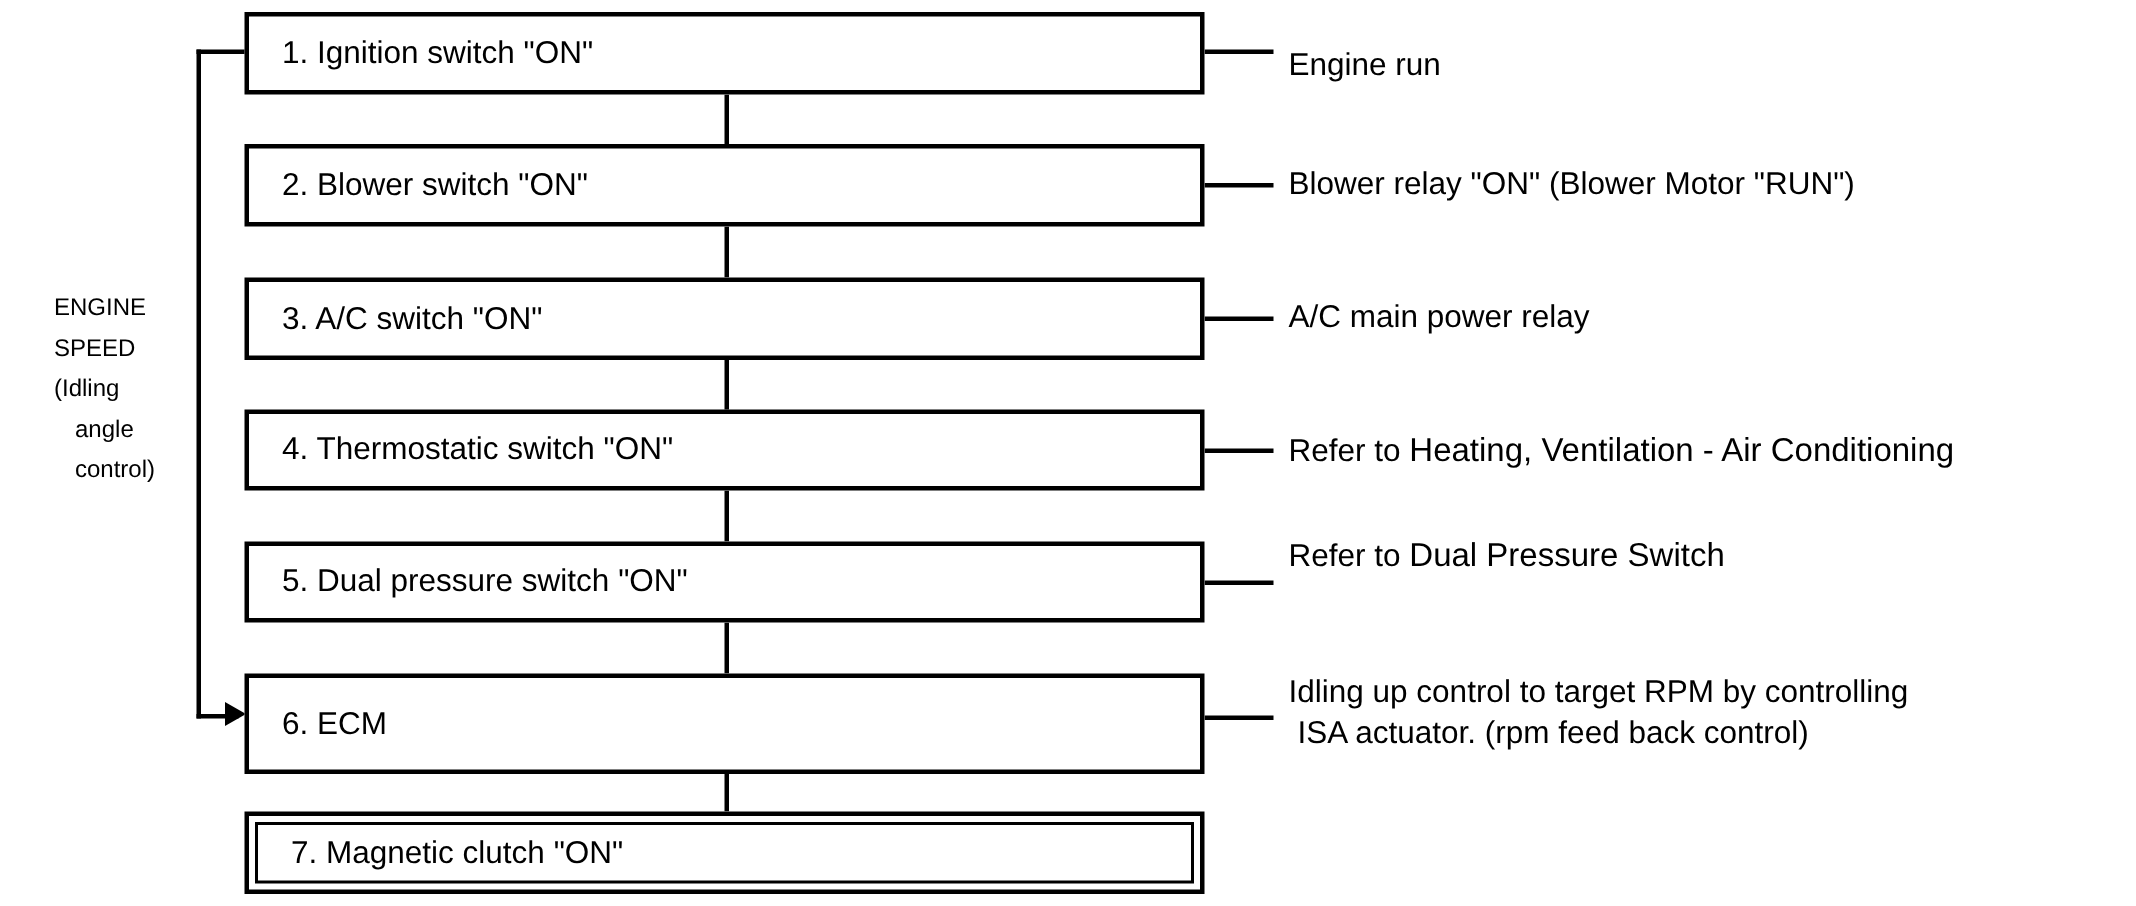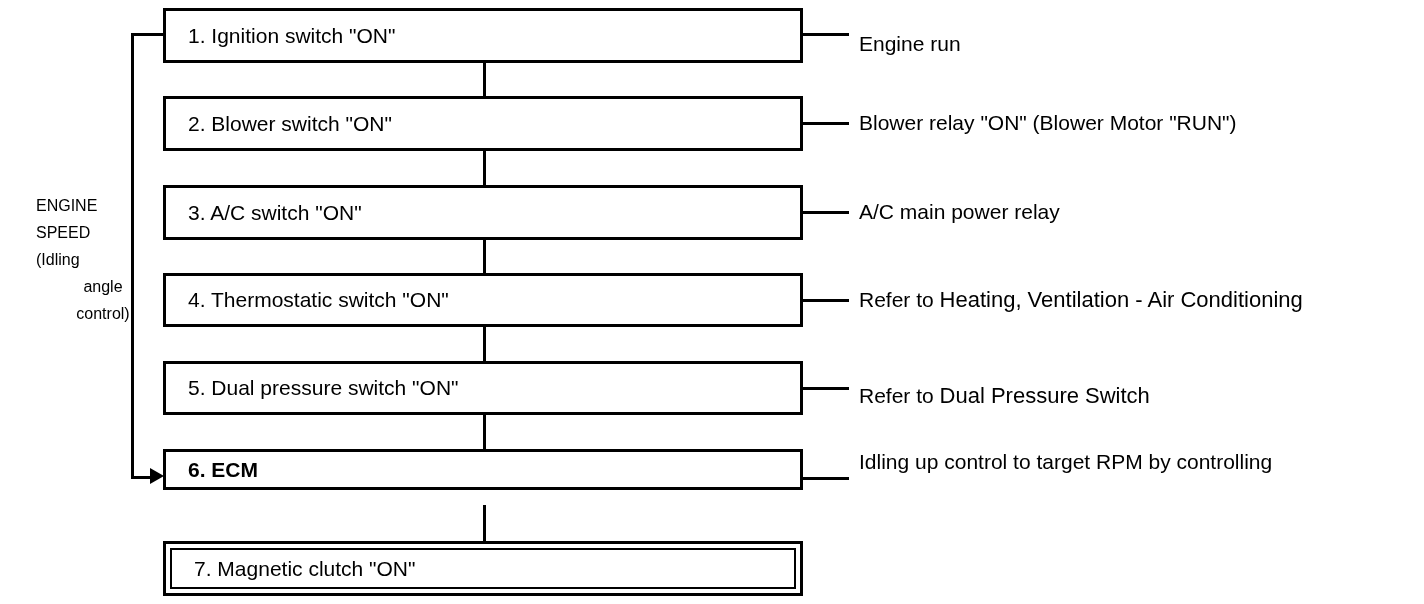--- a/index.html
+++ b/index.html
@@ -30,21 +30,21 @@
     left: 8px;
     top: 192px;
     width: 120px;
     font-size: 16px;
     line-height: 27px;
     letter-spacing: 0px;
     white-space: nowrap;
     margin-left: 28px;
   }
   .side-label .ln { display: block; }
-  .side-label .ln.indent { padding-left: 14px; text-align: center; }
+  .side-label .ln.indent { padding-left: 14px; }
 
   
   .fbox {
     position: absolute;
     left: 163px;
     width: 640px;
     border: 3px solid #000;
     box-sizing: border-box;
     background: #fff;
   }
@@ -179,21 +179,21 @@
   </div>
 
   <div class="fbox" style="top:273px; height:54px;">
     <span class="fbox-label">4. Thermostatic switch "ON"</span>
   </div>
 
   <div class="fbox" style="top:361px; height:54px;">
     <span class="fbox-label">5. Dual pressure switch "ON"</span>
   </div>
 
-  <div class="fbox" style="top:449px; height:41px;font-weight:bold;">
+  <div class="fbox" style="top:449px; height:67px;">
     <span class="fbox-label">6. ECM</span>
   </div>
 
   <div class="fbox double" style="top:541px; height:55px;">
     <div class="inner">
       <span class="fbox-label">7. Magnetic clutch "ON"</span>
     </div>
   </div>
 
   <div class="note" style="top:30px;">
@@ -205,21 +205,22 @@
   </div>
 
   <div class="note" style="top:198px;">
     <span class="big">A/C main power relay</span>
   </div>
 
   <div class="note" style="top:286px;">
     <span class="big">Refer to </span><span class="small">Heating, Ventilation - Air Conditioning</span>
   </div>
 
-  <div class="note" style="top:382px;">
+  <div class="note" style="top:356px;">
     <span class="big">Refer to </span><span class="small">Dual Pressure Switch</span>
   </div>
 
   <div class="note" style="top:448px;">
     <span class="big">Idling up control to target RPM by controlling</span>
+    <span class="l2">ISA actuator. (rpm feed back control)</span>
   </div>
 
 </div>
 
 </body></html>

